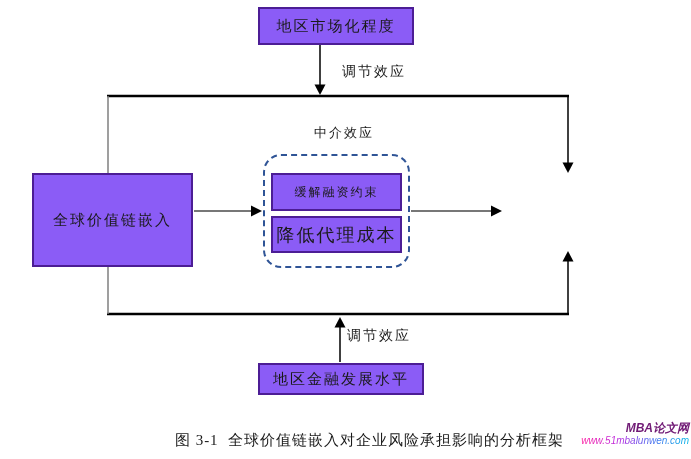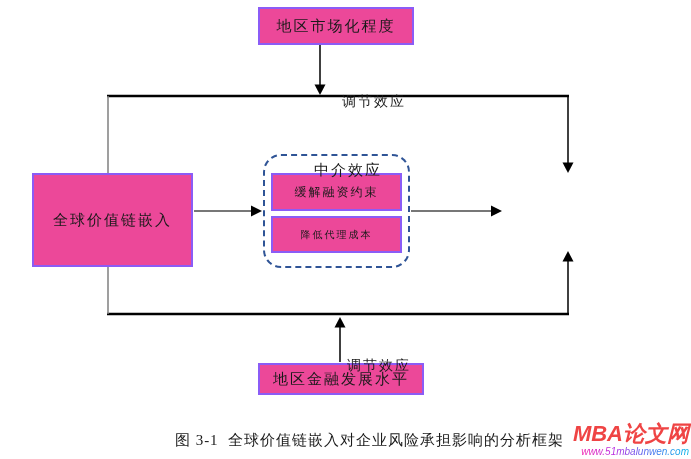--- a/index.html
+++ b/index.html
@@ -12,22 +12,22 @@
     color: #1a1a1a;
     overflow: hidden;
   }
   #connectors {
     position: absolute;
     left: 0; top: 0;
     width: 691px; height: 459px;
   }
   .dbox {
     position: absolute;
-    background: #ec4899;
-    border: 2px solid #8b5cf6;
+    background: #8b5cf6;
+    border: 2px solid #4c1d95;
     display: flex;
     align-items: center;
     justify-content: center;
     font-size: 15px;
     letter-spacing: 2px;
     box-sizing: border-box;
     white-space: nowrap;
   }
   .box-top    { left: 258px; top: 7px;   width: 156px; height: 38px; }
   .box-left   { left: 32px;  top: 173px; width: 161px; height: 94px; }
@@ -35,53 +35,52 @@
   .box-bottom { left: 258px; top: 363px; width: 166px; height: 32px; }
   .dashed-group {
     position: absolute;
     left: 263px; top: 154px;
     width: 147px; height: 114px;
     border: 2px dashed #2F5496;
     border-radius: 18px;
     box-sizing: border-box;
   }
   .box-mediator1 { left: 271px; top: 173px; width: 131px; height: 38px; font-size: 12px; }
-  .box-mediator2 { left: 271px; top: 216px; width: 131px; height: 37px; font-size: 10px; }
+  .box-mediator2 { left: 271px; top: 216px; width: 131px; height: 37px; font-size: 18px; }
   .flow-label {
     position: absolute;
     font-size: 14px;
     letter-spacing: 2px;
     white-space: nowrap;
-    margin-top: 30px;
   }
-  .lbl-mediation        { left: 314px; top: 131px; font-size: 15px; }
+  .lbl-mediation        { left: 314px; top: 124px; font-size: 13px; }
   .lbl-moderation-top   { left: 342px; top: 63px; }
   .lbl-moderation-bottom{ left: 347px; top: 327px; }
   .caption {
     position: absolute;
     left: 0; top: 431px;
     width: 691px;
     text-align: center;
     font-size: 15px;
     letter-spacing: 1px;
     white-space: pre;
     margin-left: 24px;
   }
   .watermark {
     position: absolute;
     right: 2px; top: 422px;
     text-align: right;
     font-family: "Liberation Sans", "DejaVu Sans", sans-serif;
     line-height: 1.1;
   }
   .wm-name {
-    font-size: 22px;
+    font-size: 12px;
     font-weight: bold;
     font-style: italic;
-    color: #ef4444;
+    color: #701a75;
     letter-spacing: 0px;
   }
   .wm-url {
     font-size: 10px;
     font-style: italic;
     background: linear-gradient(90deg, #ff1aa0 0%, #b82ae0 35%, #4a6cf0 65%, #00b4e6 100%);
     -webkit-background-clip: text;
     background-clip: text;
     -webkit-text-fill-color: transparent;
     color: #3b7ad0;

